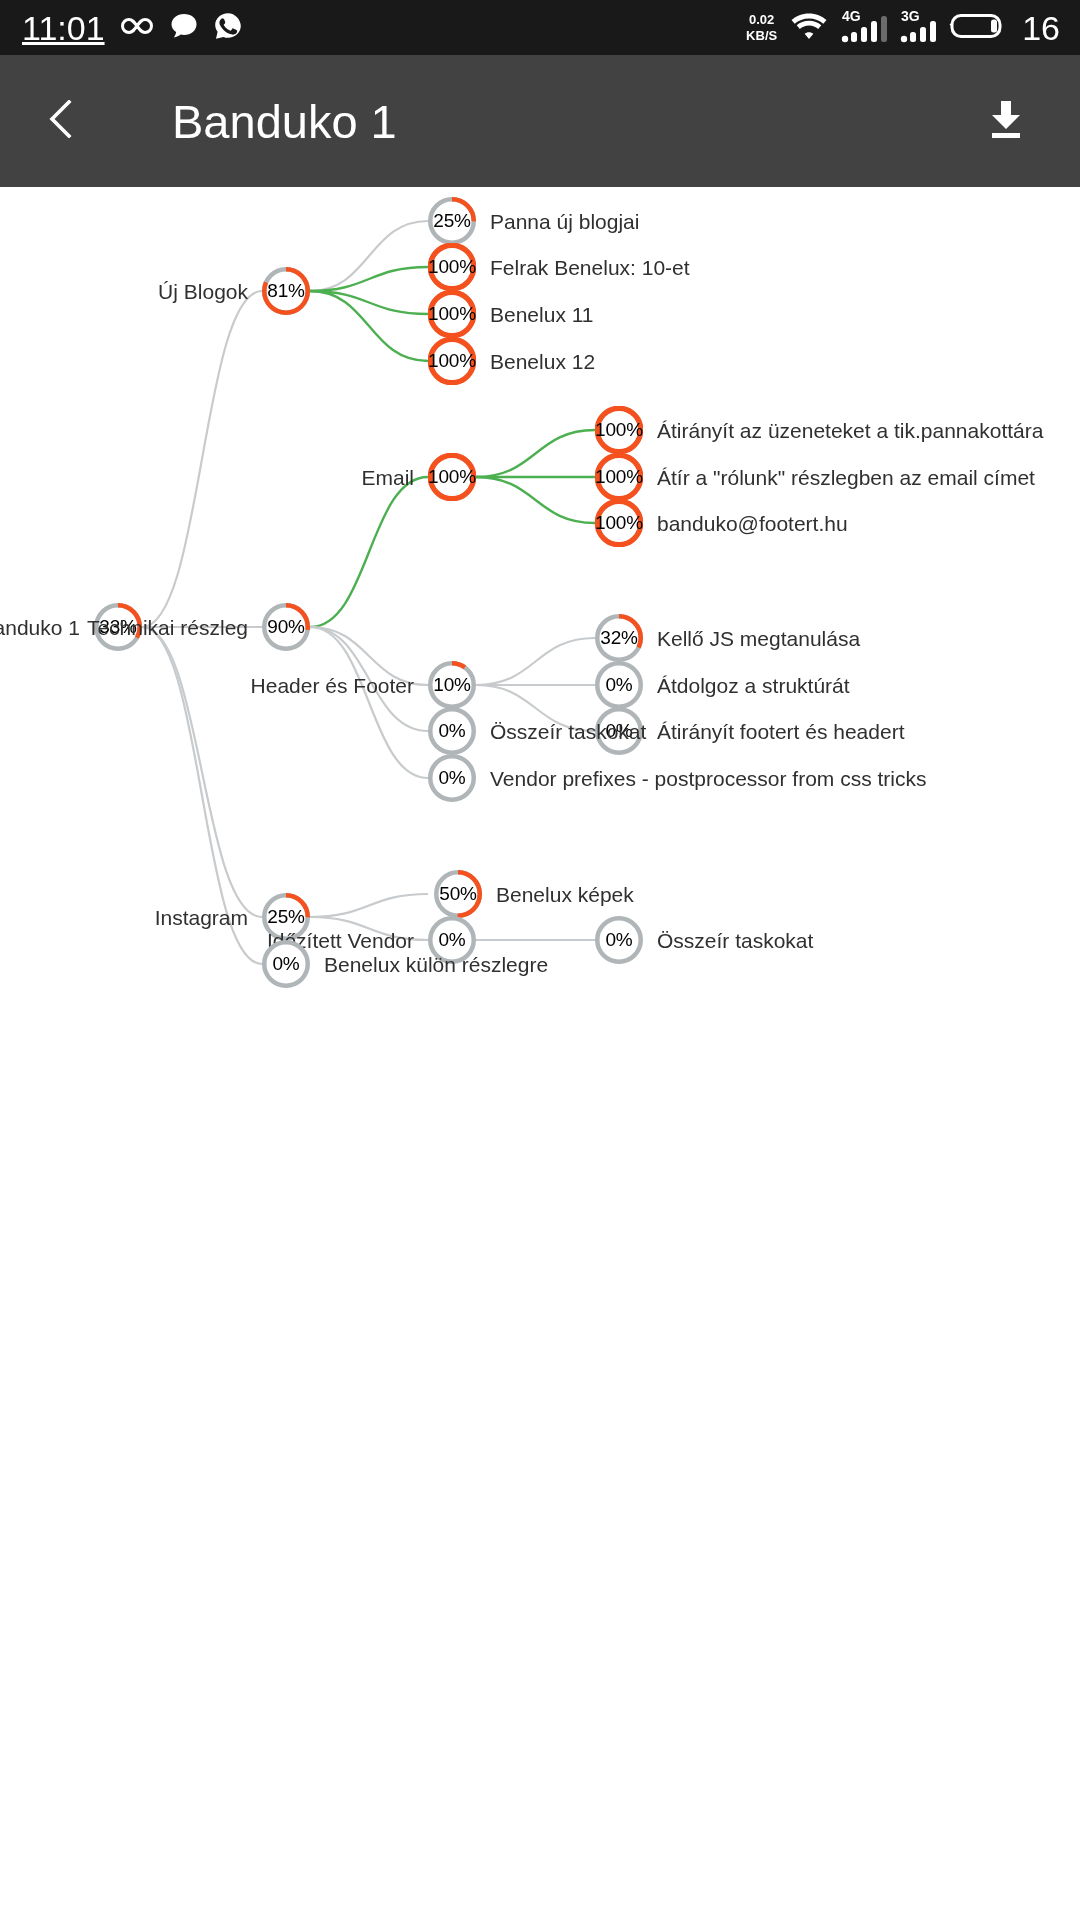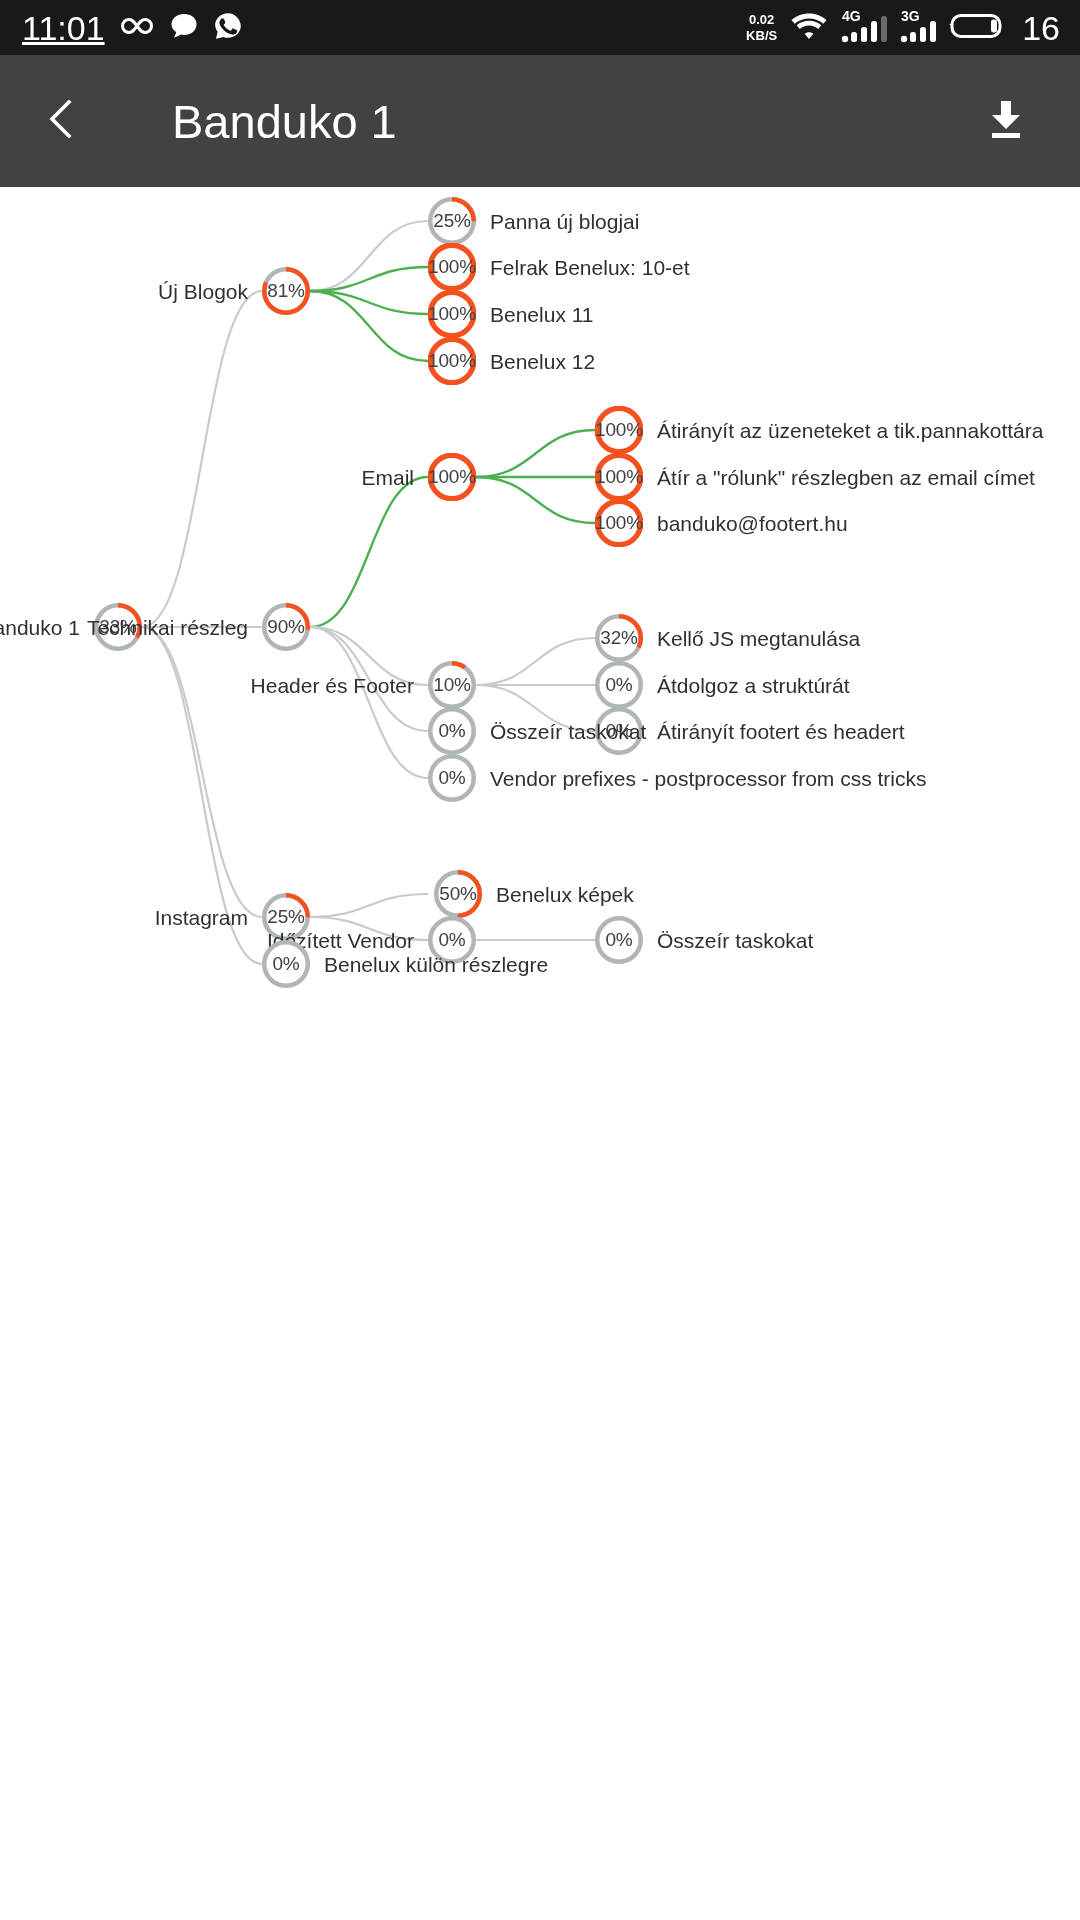--- a/index.html
+++ b/index.html
@@ -52,21 +52,21 @@
   .node{
     position:absolute;
     transform:translate(-50%,-50%);
     display:block;
   }
   .ring{position:relative;display:block;}
   .ring svg{display:block;}
   .ring .pct{
     position:absolute;left:0;top:0;width:100%;height:100%;
     display:flex;align-items:center;justify-content:center;
-    font-size:19px;color:#404040;font-weight:400;
+    font-size:19px;color:#000000;font-weight:400;
     letter-spacing:-0.2px;
   }
   .lbl{
     position:absolute;top:50%;transform:translateY(-50%);
     font-size:21px;color:#303030;white-space:nowrap;line-height:21px;
   }
   .lbl.right{left:100%;margin-left:14px;}
   .lbl.left{right:100%;margin-right:14px;}
 </style>
 </head>

